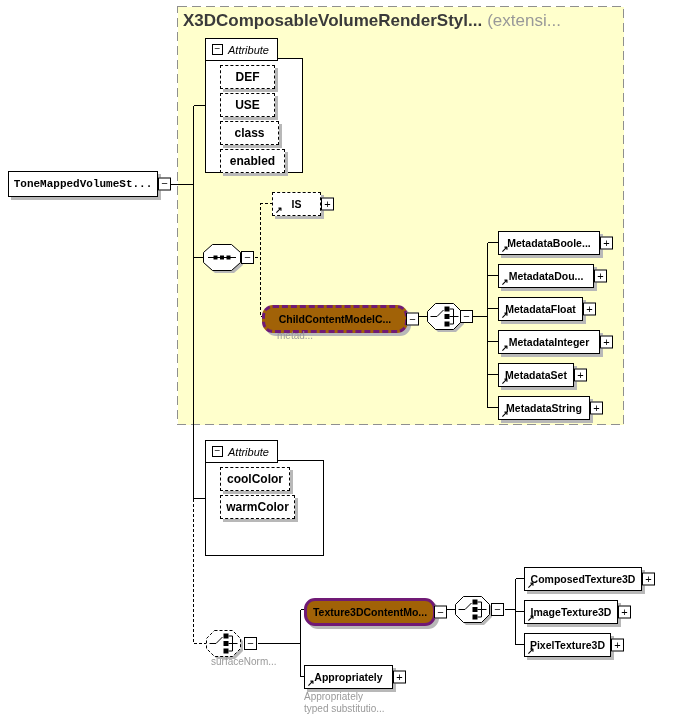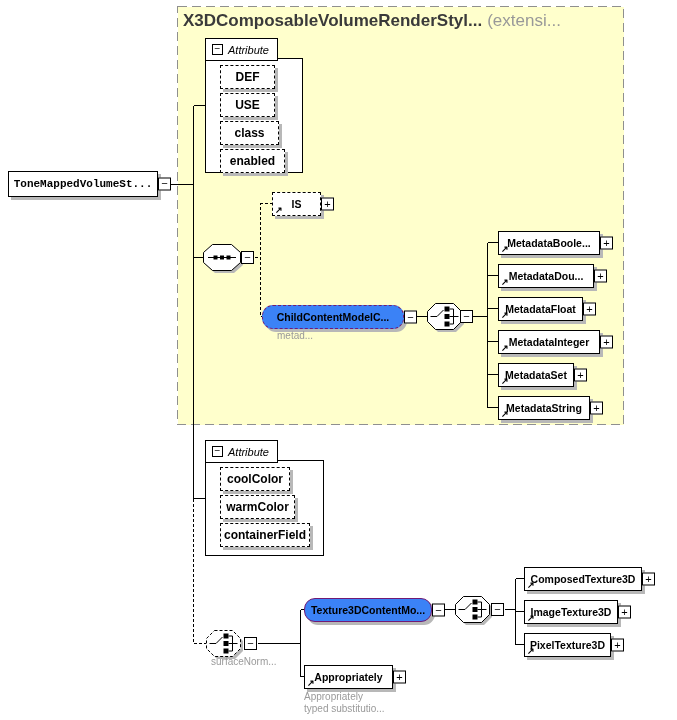--- a/index.html
+++ b/index.html
@@ -5,21 +5,21 @@
   html,body{margin:0;padding:0;background:#fff;}
   #canvas{position:relative;width:677px;height:720px;background:#fff;
     font-family:"Liberation Sans",sans-serif;overflow:hidden;}
   #wires{position:absolute;left:0;top:0;width:677px;height:720px;}
 
   .elem{position:absolute;height:22px;background:#fff;border:1px solid #000;
     box-shadow:3px 3px 0 #b8b8b8;display:flex;align-items:center;justify-content:center;
     font-weight:bold;font-size:10.5px;color:#000;white-space:nowrap;}
   .elem.big{height:24px;font-size:11px;}
   .elem.dashedbox{border:1px dashed #000;}
-  .grp{position:absolute;height:22px;background:#3b82f6;border:1px solid #701a75;border-radius:11px;
+  .grp{position:absolute;height:22px;background:#a16207;border:3px solid #701a75;border-radius:11px;
     box-shadow:3px 3px 0 #b8b8b8;display:flex;align-items:center;justify-content:center;
     font-weight:bold;font-size:10.5px;white-space:nowrap;}
   .grp.dashedbox{border-style:dashed;}
   .attr{position:absolute;height:22px;background:#fff;border:1px dashed #000;
     box-shadow:3px 3px 0 #b8b8b8;display:flex;align-items:center;justify-content:center;
     font-weight:bold;font-size:12px;white-space:nowrap;}
   .exp{position:absolute;right:-14px;top:50%;transform:translateY(-50%);width:13px;height:13px;
     background:#fff;border:1px solid #000;box-sizing:border-box;display:flex;align-items:center;
     justify-content:center;font-size:11px;font-weight:normal;line-height:1;padding-bottom:1px;}
   .refarrow{position:absolute;left:2px;bottom:0px;font-size:9px;line-height:1;font-weight:bold;}
@@ -182,23 +182,20 @@
   <div class="tab" style="left:205px;top:440px;">
     <span class="toggle">−</span>
     <span>Attribute</span>
   </div>
   <div class="attr" style="left:220px;top:467px;width:68px;z-index:3;">
     <span>coolColor</span>
   </div>
   <div class="attr" style="left:220px;top:495px;width:73px;z-index:3;">
     <span>warmColor</span>
   </div>
-  <div class="attr" style="left:220px;top:523px;width:88px;z-index:3;">
-    <span>containerField</span>
-  </div>
 
   <svg class="conn" style="left:205px;top:629px;" width="43" height="33">
     <polygon points="12,4 30,4 38,12 38,22 30,30 12,30 4,22 4,12" fill="#b8b8b8"></polygon>
     <polygon points="9.5,1.5 27.5,1.5 35.5,9.5 35.5,19.5 27.5,27.5 9.5,27.5 1.5,19.5 1.5,9.5" fill="#fff" stroke="#000" stroke-dasharray="3 2"></polygon>
     <g stroke="#000" fill="#000">
       <line x1="4.5" y1="14.5" x2="11" y2="14.5"></line>
       <line x1="11" y1="14.5" x2="17.5" y2="8"></line>
       <rect x="19" y="5" width="4" height="4"></rect>
       <rect x="19" y="12.5" width="4" height="4"></rect>
       <rect x="19" y="20" width="4" height="4"></rect>

